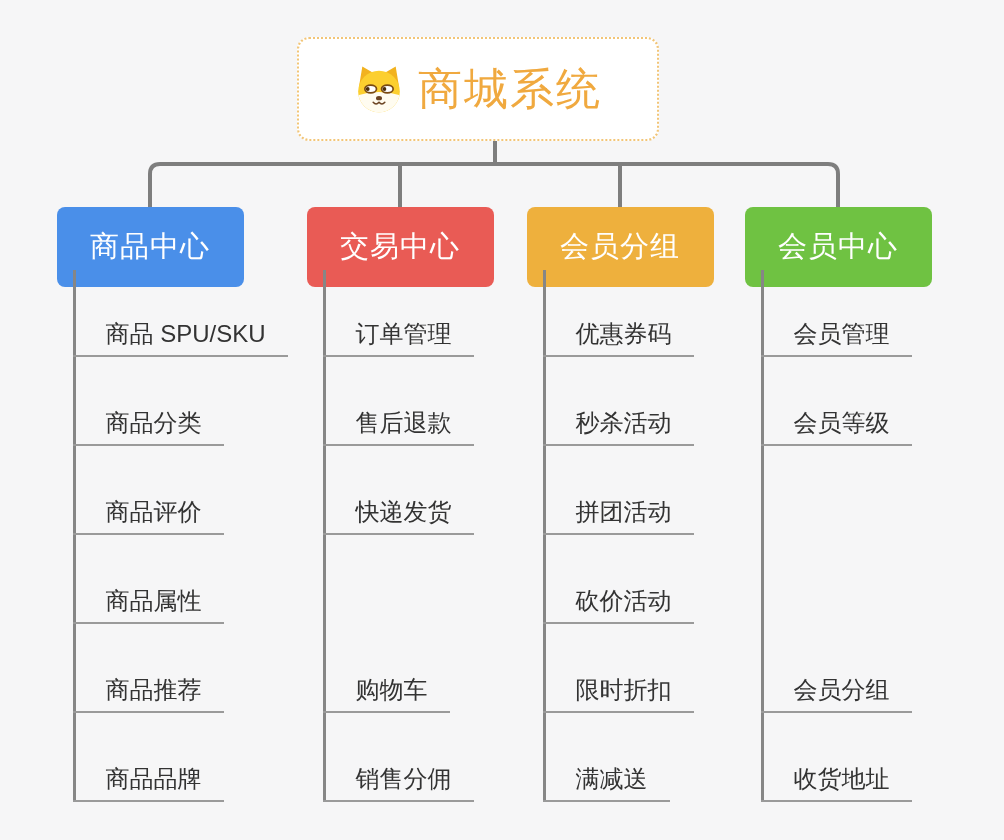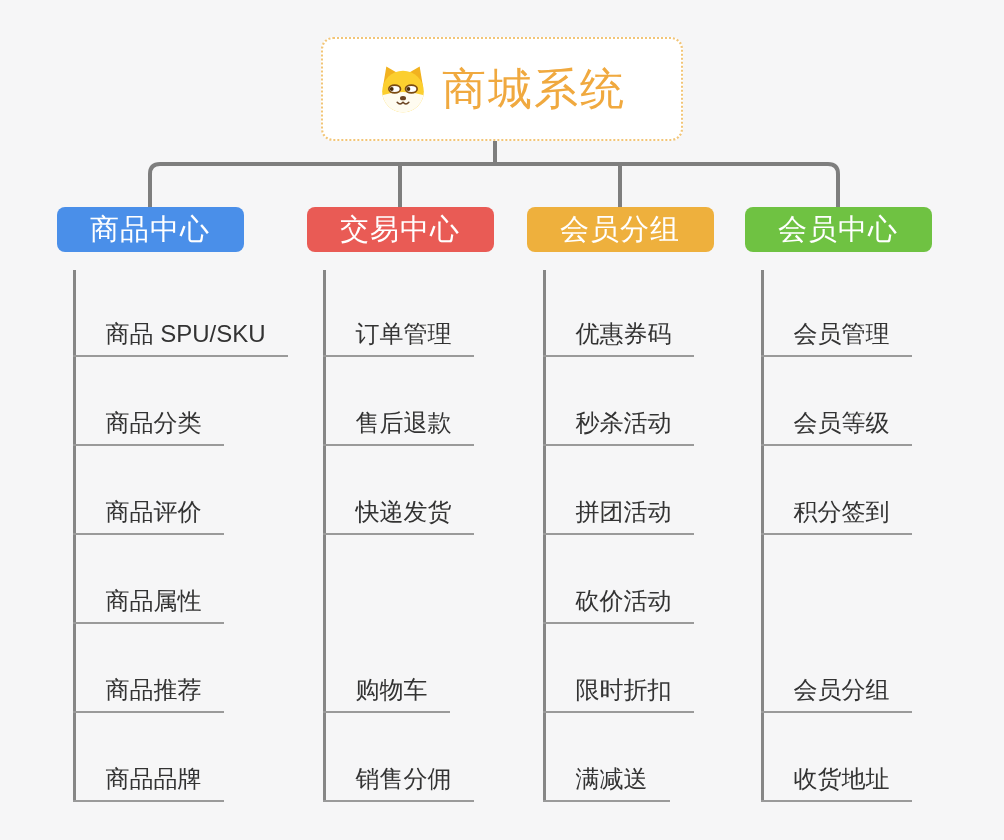--- a/index.html
+++ b/index.html
@@ -6,35 +6,35 @@
   body{
     width:1004px;height:840px;overflow:hidden;
     background:#f6f6f7;
     font-family:"Liberation Sans","DejaVu Sans",sans-serif;
   }
   .canvas{position:relative;width:1004px;height:840px;}
   svg.connectors{position:absolute;left:0;top:0;}
 
   
   .root{
-    position:absolute;left:321px;top:37px;width:362px;height:104px;
+    position:absolute;left:297px;top:37px;width:362px;height:104px;
     background:#ffffff;border:2px dotted var(--root-border,#f2c577);
     border-radius:12px;box-sizing:border-box;
     display:flex;align-items:center;justify-content:center;gap:14px;
   }
   .root-title{
     font-size:44px;line-height:1;color:var(--root-text,#f0a93f);
     letter-spacing:2px;
   }
   .dog{display:inline-flex;}
 
   
   .branch{position:absolute;top:207px;width:187px;}
   .branch-header{
-    height:45px;border-radius:8px;
+    height:80px;border-radius:8px;
     display:flex;align-items:center;justify-content:center;
     color:#ffffff;font-size:29px;letter-spacing:1px;
     cursor:default;
   }
   .children{position:absolute;left:0;top:0;width:300px;height:633px;}
   .vline{
     position:absolute;left:16px;top:63px;width:3px;height:532px;
     background:var(--connector,#868686);
   }
   .leaf{
@@ -120,20 +120,19 @@
           <div class="leaf" style="top: 557px;">满减送</div>
         </div>
     </div>
 
     <div class="branch" style="left: 744.5px;">
       <div class="branch-header" style="background: rgb(111, 194, 66);">会员中心</div>
       <div class="children">
         <div class="vline"></div>
       <div class="leaf" style="top: 112px;">会员管理</div>
           <div class="leaf" style="top: 201px;">会员等级</div>
-          <div class="leaf" style="top: 290px;">积分签到</div>
           <div class="leaf" style="top: 468px;">会员分组</div>
           <div class="leaf" style="top: 557px;">收货地址</div>
         </div>
     </div>
   </div>
 
 </div>
 
 </body></html>

